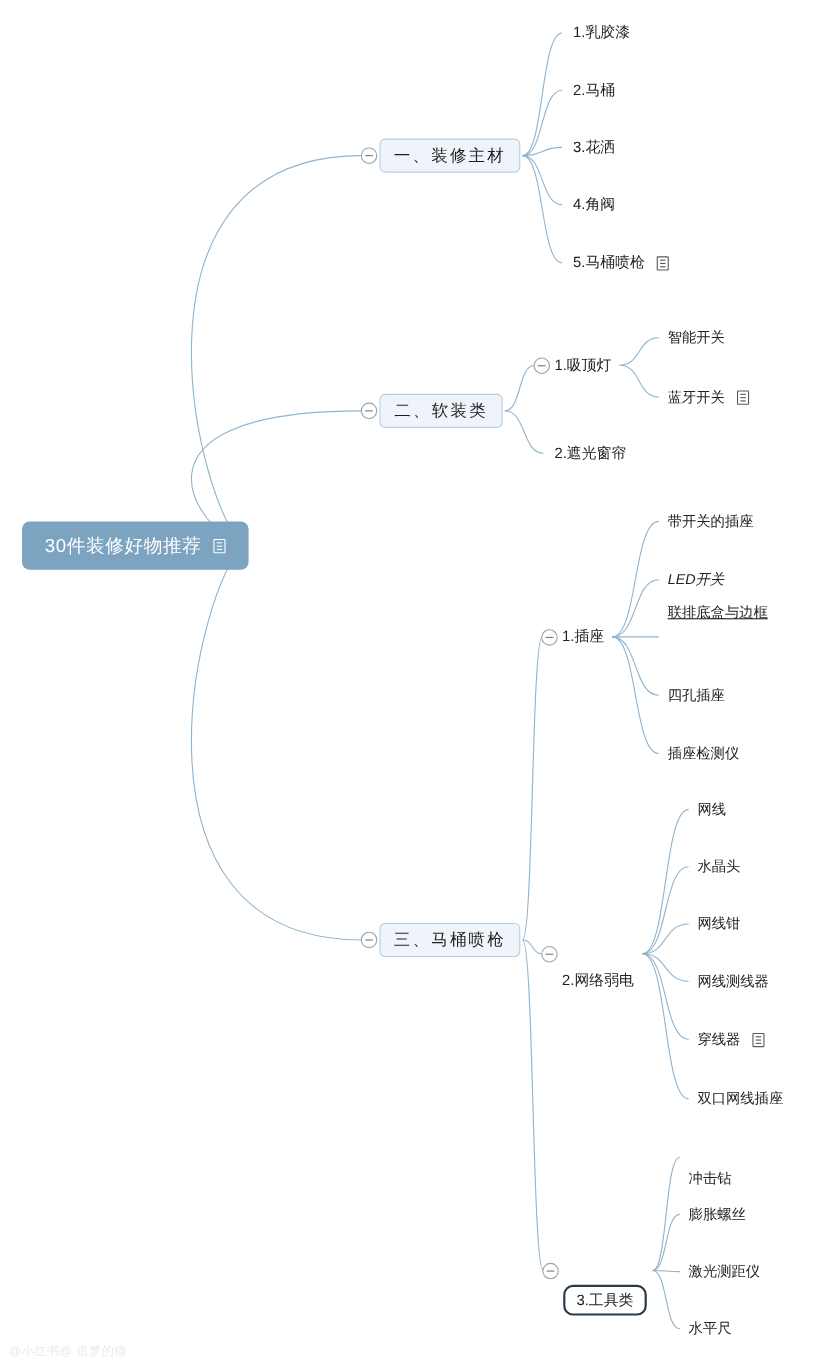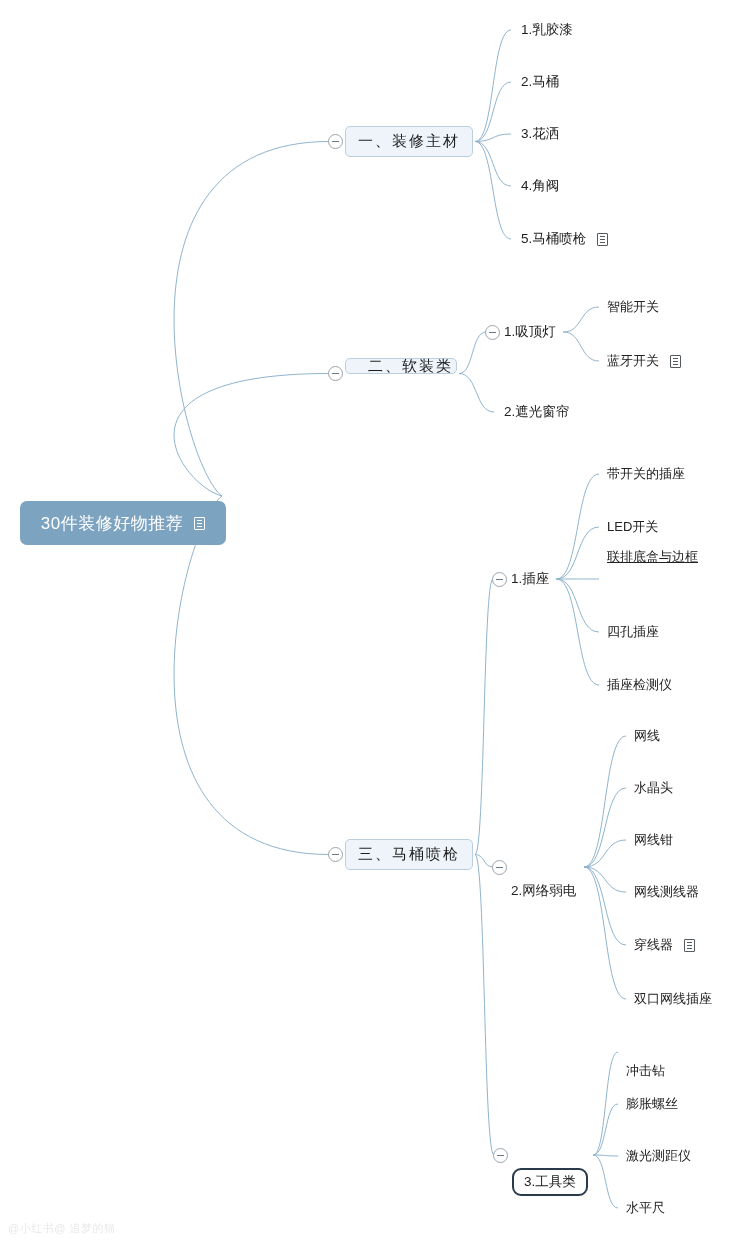--- a/index.html
+++ b/index.html
@@ -157,21 +157,21 @@
       <path d="M 584 867 C 607.1 867 602.9 892 626 892" fill="none" stroke="#8fb4cd" stroke-width="1"></path>
       <path d="M 584 867 C 607.1 867 602.9 945 626 945" fill="none" stroke="#8fb4cd" stroke-width="1"></path>
       <path d="M 584 867 C 607.1 867 602.9 999 626 999" fill="none" stroke="#8fb4cd" stroke-width="1"></path>
       <path d="M 475 854.5 C 485.45 854.5 483.55 1155 494 1155" fill="none" stroke="#8fb4cd" stroke-width="1"></path>
       <path d="M 593.2 1155 C 606.84 1155 604.36 1052 618 1052" fill="none" stroke="#8fb4cd" stroke-width="1"></path>
       <path d="M 593.2 1155 C 606.84 1155 604.36 1104 618 1104" fill="none" stroke="#8fb4cd" stroke-width="1"></path>
       <path d="M 593.2 1155 C 606.84 1155 604.36 1156 618 1156" fill="none" stroke="#8fb4cd" stroke-width="1"></path>
       <path d="M 593.2 1155 C 606.84 1155 604.36 1208 618 1208" fill="none" stroke="#8fb4cd" stroke-width="1"></path>
     </svg>
   <div id="nodes">
-      <div class="node root" style="left: 20px; top: 474px; width: 206px; height: 44px; justify-content: center; margin-top: 27px;">
+      <div class="node root" style="left: 20px; top: 474px; width: 206px; height: 44px; justify-content: center;">
         <span class="label">30件装修好物推荐</span>
         <span class="note-icon light"></span>
       </div>
       <div class="collapse-badge" style="left: 327.5px; top: 134px;"></div>
       <div class="node lvl1" style="left: 345px; top: 126px; width: 128px; height: 31px; justify-content: center; text-align: center;">
         <span class="label">一、装修主材</span>
       </div>
       <div class="node lvl2" style="left: 521px; top: 21px;">
         <span class="label">1.乳胶漆</span>
       </div>
@@ -182,21 +182,21 @@
         <span class="label">3.花洒</span>
       </div>
       <div class="node lvl2" style="left: 521px; top: 177px;">
         <span class="label">4.角阀</span>
       </div>
       <div class="node lvl2" style="left: 521px; top: 230px;">
         <span class="label">5.马桶喷枪</span>
         <span class="note-icon"></span>
       </div>
       <div class="collapse-badge" style="left: 327.5px; top: 366px;"></div>
-      <div class="node lvl1" style="left: 345px; top: 358px; width: 112px; height: 16px; justify-content: flex-start;">
+      <div class="node lvl1" style="left: 345px; top: 358px; width: 112px; height: 31px; justify-content: center;">
         <span class="label">二、软装类</span>
       </div>
       <div class="collapse-badge" style="left: 484.5px; top: 324.5px;"></div>
       <div class="node lvl2" style="left: 504px; top: 323px;">
         <span class="label">1.吸顶灯</span>
       </div>
       <div class="node lvl3" style="left: 607px; top: 298px;">
         <span class="label">智能开关</span>
       </div>
       <div class="node lvl3" style="left: 607px; top: 352px;">
@@ -210,21 +210,21 @@
       <div class="node lvl1" style="left: 345px; top: 839px; width: 128px; height: 31px; justify-content: center;">
         <span class="label">三、马桶喷枪</span>
       </div>
       <div class="collapse-badge" style="left: 491.5px; top: 571.5px;"></div>
       <div class="node lvl2" style="left: 511px; top: 570px;">
         <span class="label">1.插座</span>
       </div>
       <div class="node lvl3" style="left: 607px; top: 465px;">
         <span class="label">带开关的插座</span>
       </div>
-      <div class="node lvl3" style="left: 607px; top: 518px;">
+      <div class="node lvl3" style="left: 607px; top: 518px; font-style: italic;">
         <span class="label">LED开关</span>
       </div>
       <div class="node lvl3" style="left: 607px; top: 548px; text-decoration: underline;">
         <span class="label">联排底盒与边框</span>
       </div>
       <div class="node lvl3" style="left: 607px; top: 623px;">
         <span class="label">四孔插座</span>
       </div>
       <div class="node lvl3" style="left: 607px; top: 676px;">
         <span class="label">插座检测仪</span>

